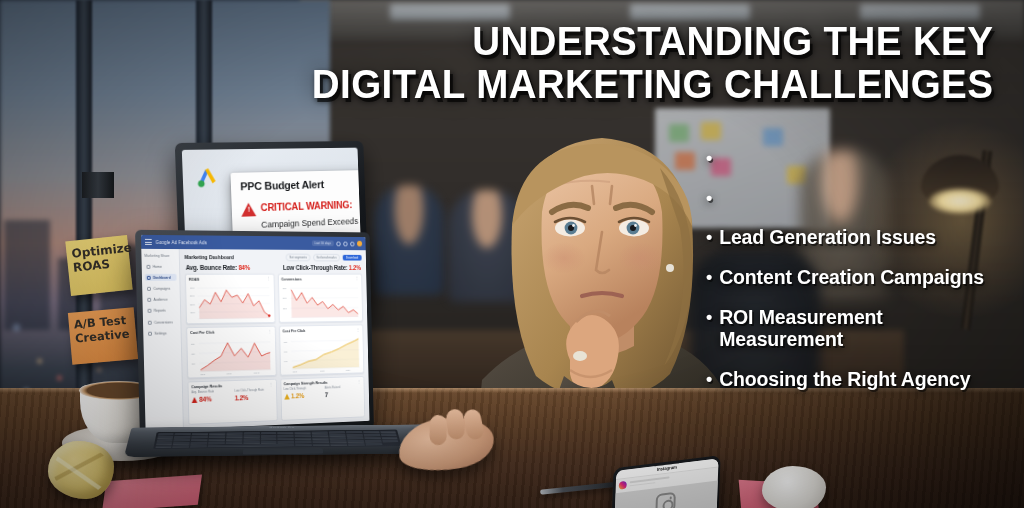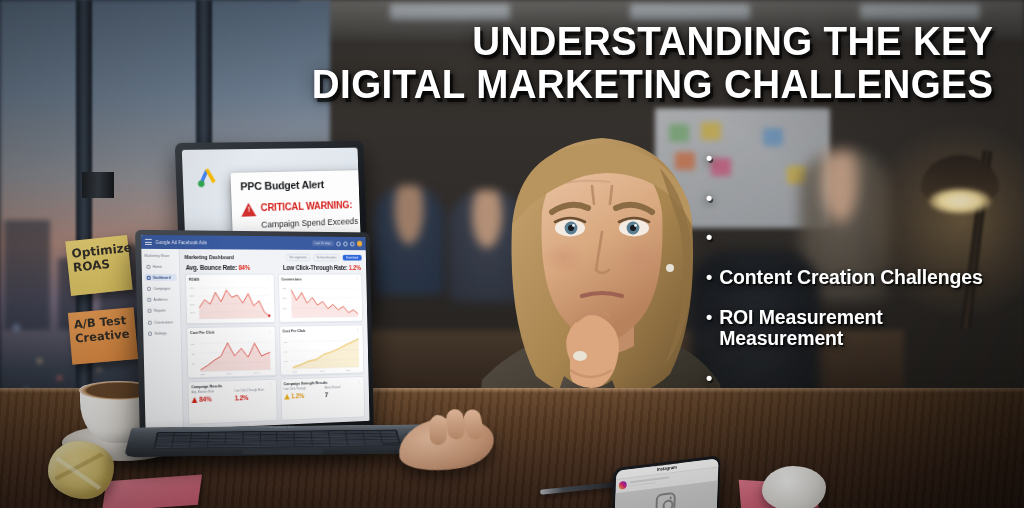--- a/index.html
+++ b/index.html
@@ -967,27 +967,29 @@
 
   <div class="bullets">
     <div class="bullet">
       <span class="dot">•</span>
     </div>
     <div class="bullet">
       <span class="dot">•</span>
     </div>
     <div class="bullet">
       <span class="dot">•</span>
+      <span class="txt">Lead Generation Issues</span>
     </div>
     <div class="bullet">
       <span class="dot">•</span>
-      <span class="txt">Content Creation Challenges</span>
+      <span class="txt">Content Creation Campaigns</span>
     </div>
     <div class="bullet">
       <span class="dot">•</span>
       <span class="txt">ROI Measurement Measurement</span>
     </div>
     <div class="bullet">
       <span class="dot">•</span>
+      <span class="txt">Choosing the Right Agency</span>
     </div>
   </div>
 
 </div>
 
 </body></html>

